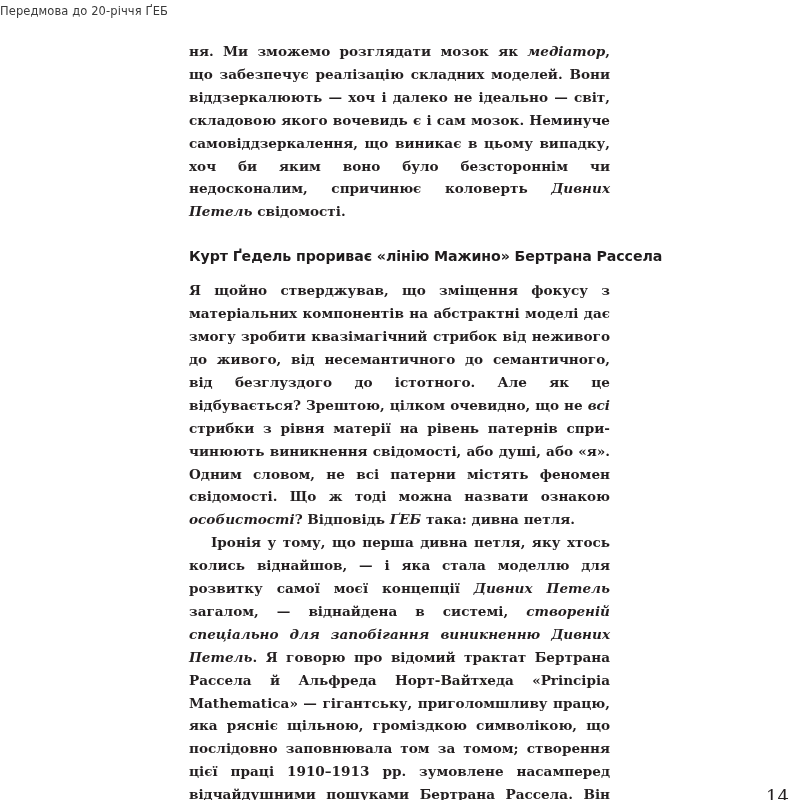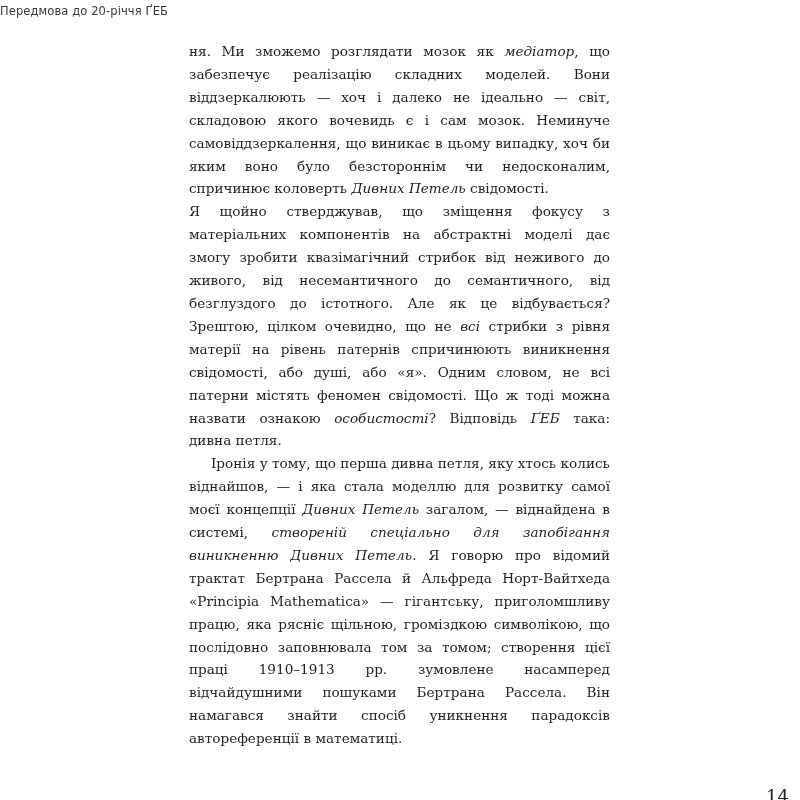--- a/index.html
+++ b/index.html
@@ -32,20 +32,21 @@
       width: 421px;
       font-family: "DejaVu Serif", serif;
       font-size: 13.6px;
       line-height: 22.9px;
       color: #231f20;
     }
     .para {
       margin: 0;
       text-align: justify;
       hyphens: manual;
+      font-weight: bold;
     }
     .para.indent {
       text-indent: 22px;
     }
     .heading {
       font-family: "DejaVu Sans", sans-serif;
       font-weight: bold;
       font-size: 14.2px;
       text-align: center;
       margin: 23px 0 13px 0;
@@ -70,20 +71,21 @@
   </style>
 </head>
 <body>
 
 <div class="running-header">Передмова до 20-річчя ҐЕБ</div>
 
 <div class="text-block">
 
   <p class="para"><span>ня. Ми зможемо розглядати мозок як </span><span class="it">медіатор</span><span>, що забезпечує реалізацію складних моделей. Вони віддзеркалюють — хоч і далеко не ідеально — світ, складовою якого вочевидь є і сам мозок. Немину­че самовіддзеркалення, що виникає в цьому випадку, хоч би яким воно було безстороннім чи недосконалим, спричинює коловерть </span><span class="it">Дивних Петель</span><span> свідомості.</span></p>
 
+  <div class="heading">Курт Ґедель прориває «лінію Мажино» Бертрана Рассела</div>
 
   <p class="para"><span>Я щойно стверджував, що зміщення фокусу з матеріальних компо­нентів на абстрактні моделі дає змогу зробити квазімагічний стрибок від неживого до живого, від несемантичного до семантичного, від безглуздого до істотного. Але як це відбувається? Зрештою, цілком очевидно, що не </span><span class="it">всі</span><span> стрибки з рівня матерії на рівень патернів спри­чинюють виникнення свідомості, або душі, або «я». Одним словом, не всі патерни містять феномен свідомості. Що ж тоді можна назвати ознакою </span><span class="it">особистості</span><span>? Відповідь </span><span class="it">ҐЕБ</span><span> така: дивна петля.</span></p>
 
   <p class="para indent"><span>Іронія у тому, що перша дивна петля, яку хтось колись віднай­шов, — і яка стала моделлю для розвитку самої моєї концепції </span><span class="it">Дивних Петель</span><span> загалом, — віднайдена в системі, </span><span class="it">створеній спеціаль­но для запобігання виникненню Дивних Петель</span><span>. Я говорю про відо­мий трактат Бертрана Рассела й Альфреда Норт-Вайтхеда «Principia Mathematica» — гігантську, приголомшливу працю, яка рясніє щільною, громіздкою символікою, що послідовно заповнювала том за томом; створення цієї праці 1910–1913 рр. зумовлене насамперед відчайдушними пошуками Бертрана Рассела. Він намагався знайти спосіб уникнення парадоксів автореференції в математиці.</span></p>
 
 </div>
 
 <div class="page-number">14</div>
 
 </body></html>

